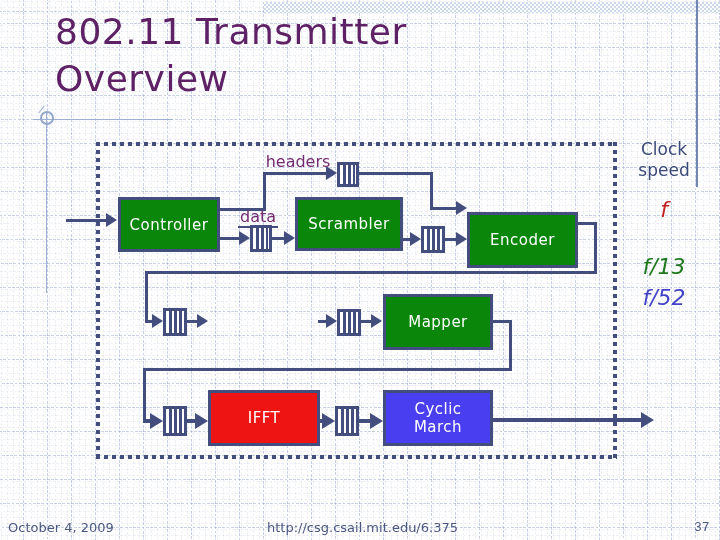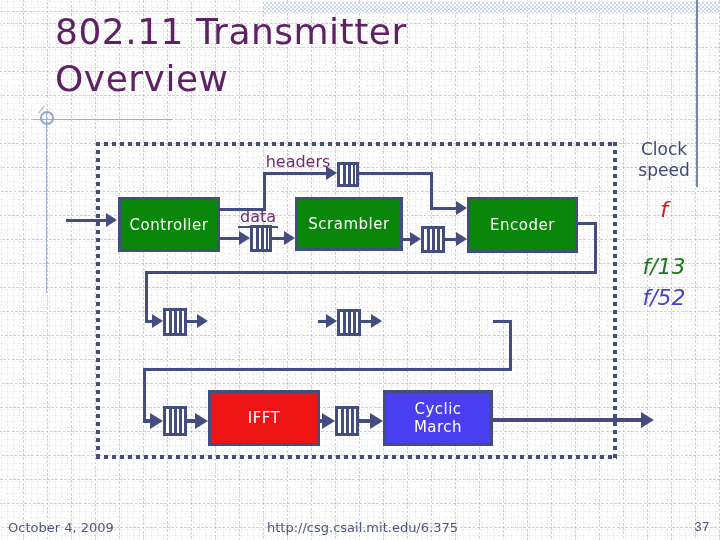--- a/index.html
+++ b/index.html
@@ -139,22 +139,25 @@
   <div class="fifo" style="left:335px;top:406px;width:24px;height:30px;">
       <span class="bars"></span>
     </div>
 
   <div class="block" style="left: 118px; top: 197px; width: 102px; height: 55px; background-color: rgb(10, 135, 10);">
     <span>Controller</span>
   </div>
   <div class="block" style="left: 295px; top: 197px; width: 108px; height: 54px; background-color: rgb(10, 135, 10);">
     <span>Scrambler</span>
   </div>
-  <div class="block" style="left: 467px; top: 197px; width: 111px; height: 56px; background-color: rgb(10, 135, 10);">
+  <div class="block" style="left: 467px; top: 212px; width: 111px; height: 56px; background-color: rgb(10, 135, 10);">
     <span>Encoder</span>
+  </div>
+  <div class="block" style="left: 383px; top: 294px; width: 110px; height: 56px; background-color: rgb(10, 135, 10);">
+    <span>Mapper</span>
   </div>
   <div class="block" style="left: 208px; top: 390px; width: 112px; height: 56px; background-color: rgb(238, 20, 20);">
     <span>IFFT</span>
   </div>
   <div class="block" style="left: 383px; top: 390px; width: 110px; height: 56px; background-color: rgb(74, 63, 240);">
     <span>Cyclic</span>
     <span>March</span>
   </div>
 
   <div class="flabel" style="left: 261px; top: 152px; width: 74px; color: rgb(115, 42, 110);">headers</div>

